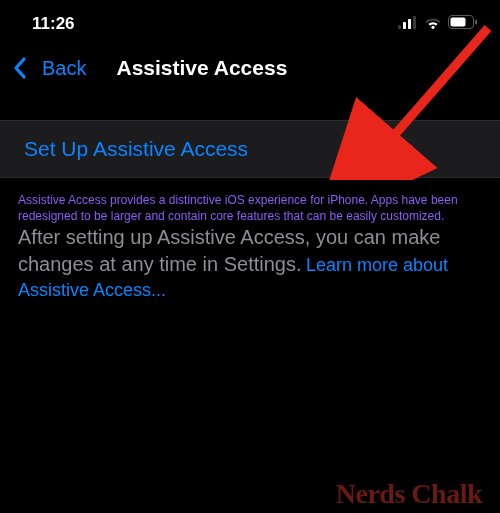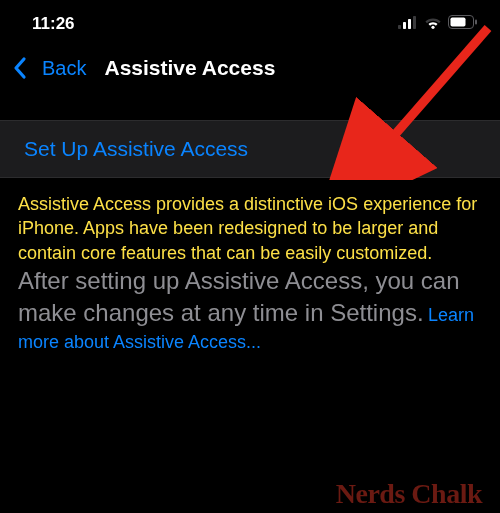--- a/index.html
+++ b/index.html
@@ -47,45 +47,45 @@
       gap: 14px;
     }
     .back-chevron {
       width: 16px;
       height: 24px;
     }
     .nav-title {
       color: #fff;
       font-size: 21px;
       font-weight: 700;
-      margin-left: 18px;
+      margin-left: 30px;
     }
     .setup-row {
       background: #1c1c1e;
       padding: 16px 24px;
       margin-top: 22px;
       border-top: 0.5px solid #2c2c2e;
       border-bottom: 0.5px solid #2c2c2e;
     }
     .setup-link {
       color: #0a84ff;
       font-size: 21px;
       font-weight: 400;
     }
     .description-block {
       padding: 14px 18px 0 18px;
     }
     .description-text {
-      color: #fde047;
-      font-size: 18px;
+      color: #8b5cf6;
+      font-size: 12px;
       line-height: 1.35;
     }
     .description-text-2 {
       color: #8e8e93;
-      font-size: 24px;
+      font-size: 20px;
       line-height: 1.35;
       margin-top: 24px;
     }
     .learn-more-link {
       color: #0a84ff;
       font-size: 18px;
       line-height: 1.35;
     }
     .watermark {
       position: absolute;

